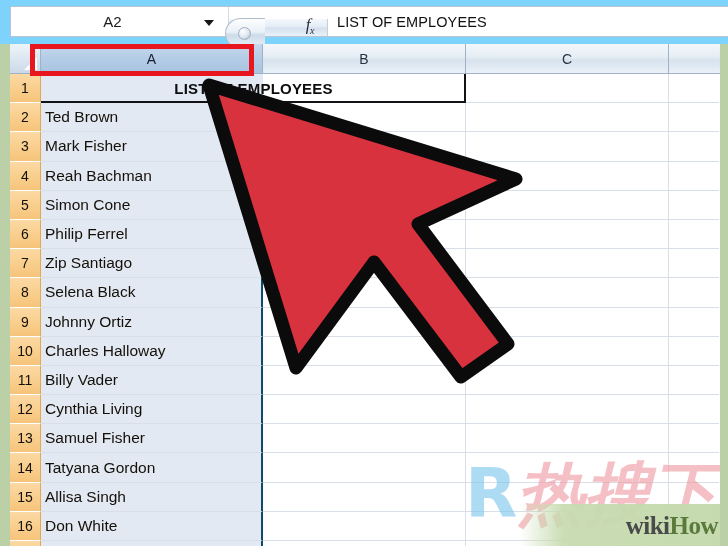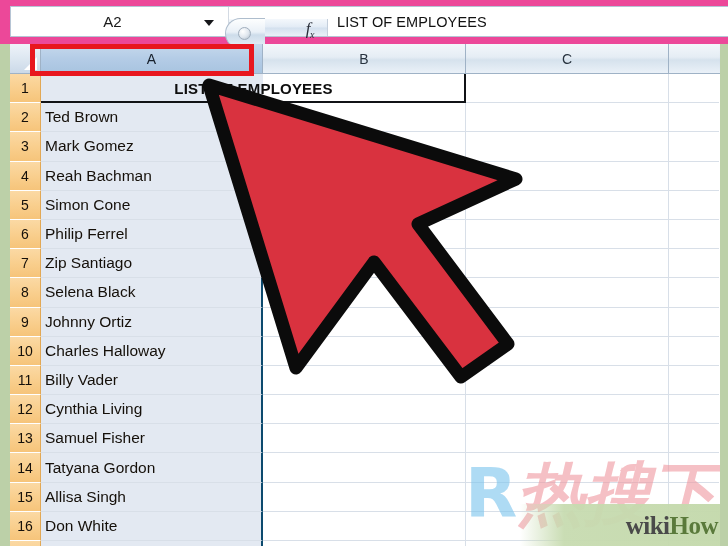--- a/index.html
+++ b/index.html
@@ -22,21 +22,21 @@
     background: #bcd0a8;
     overflow: hidden;
   }
 
   
   #formula-strip {
     position: absolute;
     left: 0; top: 0;
     width: 728px;
     height: 44px;
-    background: #ec4899;
+    background: #7dd3fc;
   }
   #formula-inner {
     position: absolute;
     left: 10px; top: 6px;
     width: 718px;
     height: 31px;
     background: #ffffff;
     border-top: 1px solid #b6c4d4;
     border-bottom: 1px solid #b6c4d4;
     border-left: 1px solid #b6c4d4;
@@ -68,21 +68,21 @@
     border-left: 5px solid transparent;
     border-right: 5px solid transparent;
     border-top: 6px solid #16171a;
   }
   #fx-zone {
     width: 98px;
     position: relative;
     background: linear-gradient(to bottom, #f4f8fc 0%, #e2ebf5 48%, #d3e0ee 52%, #eaf1f8 100%);
     border-right: 1px solid #c3cedb;
     display: flex;
-    align-items: flex-start;
+    align-items: flex-end;
     justify-content: flex-end;
     margin-top: 12px;
   }
   #fx-round {
     position: absolute;
     left: -4px; top: -1px;
     width: 40px; height: 31px;
     border-radius: 16px 0 0 16px;
     background: linear-gradient(to bottom, #fdfefe 0%, #e9f0f7 45%, #cddcea 55%, #e8f0f8 100%);
     border: 1px solid #aebdcd;
@@ -366,21 +366,21 @@
         </div>
         <div class="grid-row">
           <div class="row-head">2</div>
           <div class="cell a">Ted Brown</div>
           <div class="cell b"></div>
           <div class="cell c"></div>
           <div class="cell d"></div>
         </div>
         <div class="grid-row">
           <div class="row-head">3</div>
-          <div class="cell a">Mark Gomez</div>
+          <div class="cell a">Mark Fisher</div>
           <div class="cell b"></div>
           <div class="cell c"></div>
           <div class="cell d"></div>
         </div>
         <div class="grid-row">
           <div class="row-head">4</div>
           <div class="cell a">Reah Bachman</div>
           <div class="cell b"></div>
           <div class="cell c"></div>
           <div class="cell d"></div>

